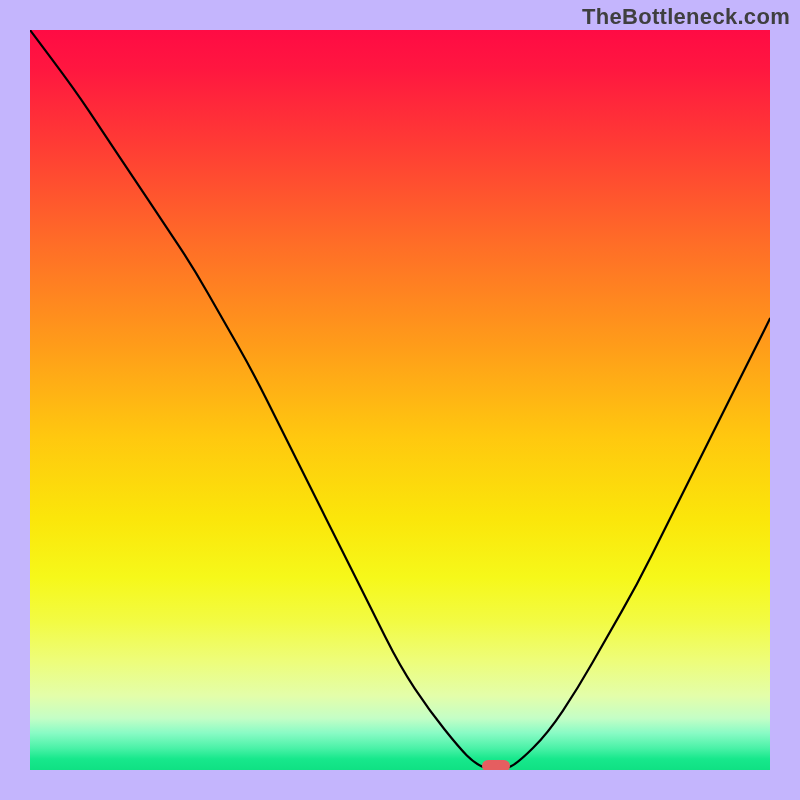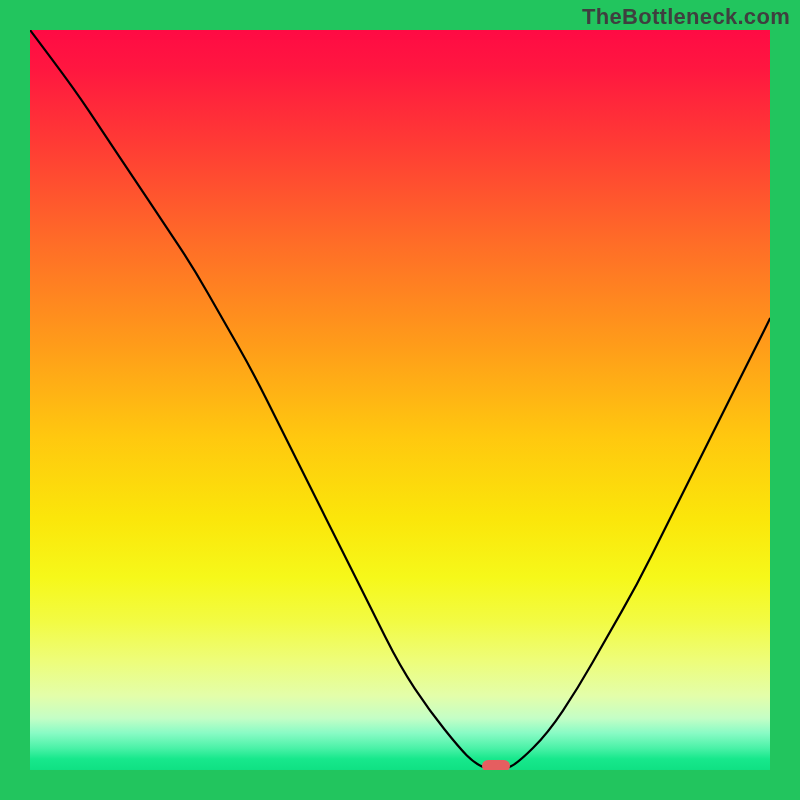--- a/index.html
+++ b/index.html
@@ -8,21 +8,21 @@
     width: 800px;
     height: 800px;
     background: #000;
     overflow: hidden;
     font-family: Arial, Helvetica, sans-serif;
   }
   .frame {
     position: relative;
     width: 800px;
     height: 800px;
-    background: #22c55e;
+    background: #c4b5fd;
   }
   .watermark {
     position: absolute;
     top: 4px;
     right: 10px;
     color: #3f3f3f;
     font-size: 22px;
     font-weight: 600;
     letter-spacing: 0.3px;
     z-index: 20;

